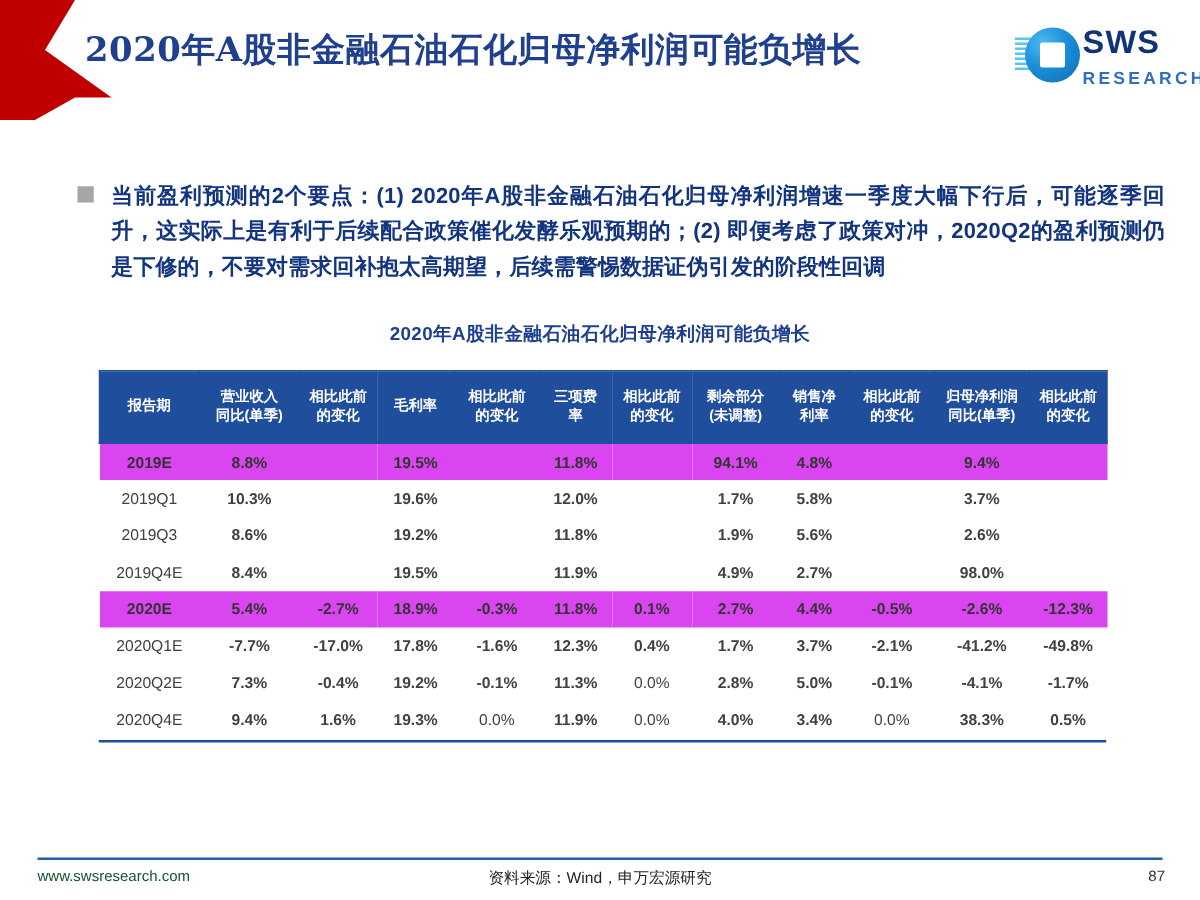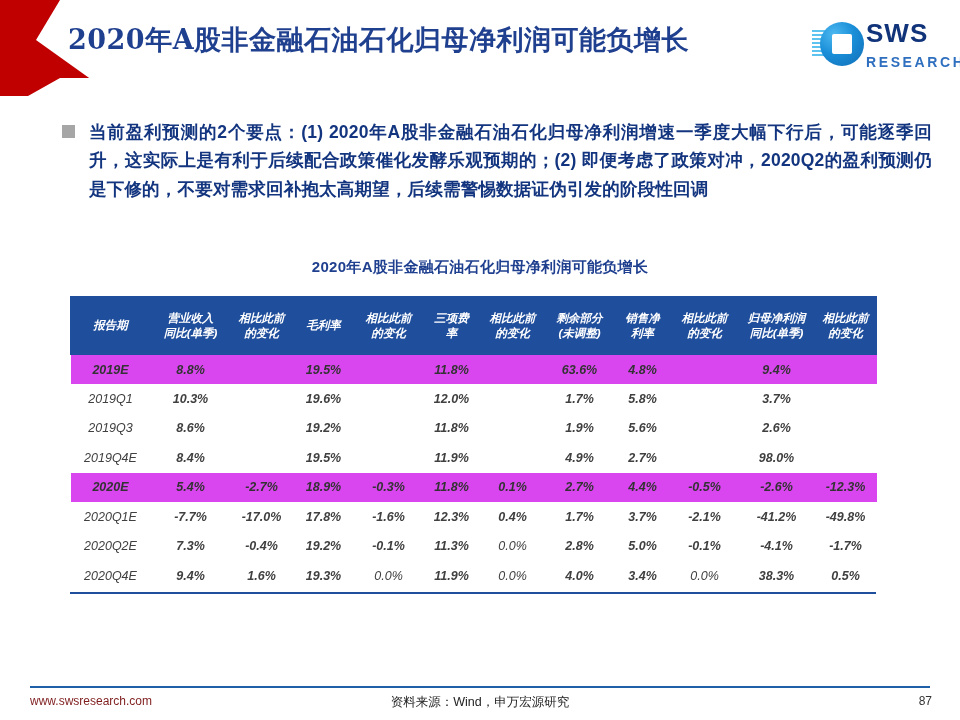--- a/index.html
+++ b/index.html
@@ -93,21 +93,21 @@
   }
   .logo-research {
     font-size: 14px; font-weight: 700;
     color: #2f6fbf; letter-spacing: 2.6px;
     margin-top: 9px;
   }
 
   
   .bullet-block {
     position: absolute;
-    left: 62px; top: 118px;
+    left: 62px; top: 142px;
     width: 870px;
     display: flex;
     gap: 14px;
   }
   .bullet-marker {
     flex: 0 0 13px;
     width: 13px; height: 13px;
     margin-top: 7px;
     background: #a6a6a6;
   }
@@ -128,23 +128,22 @@
     text-align: center;
     font-size: 15px;
     font-weight: 700;
     color: #1f3f8f;
     letter-spacing: 0.3px;
   }
 
   
   .table-wrap {
     position: absolute;
-    left: 70px; top: 296px;
+    left: 79px; top: 296px;
     width: 806px;
-    font-style: italic;
   }
   table.fin {
     width: 806px;
     border-collapse: collapse;
     table-layout: fixed;
   }
   table.fin th {
     font-size: 11.5px;
     font-weight: 700;
     color: #ffffff;
@@ -185,21 +184,21 @@
   .footer-rule {
     position: absolute;
     left: 30px; top: 686px;
     width: 900px; height: 1.5px;
     background: #1f5fa8;
   }
   .footer-url {
     position: absolute;
     left: 30px; top: 694px;
     font-size: 12px;
-    color: #7f1d1d;
+    color: #14532d;
     font-weight: 400;
   }
   .footer-source {
     position: absolute;
     left: 0; top: 694px;
     width: 960px;
     text-align: center;
     font-size: 12.5px;
     color: #222222;
   }
@@ -282,21 +281,21 @@
       </thead>
       <tbody>
           <tr class="highlight">
             <td class="label">2019E</td>
             <td class="val">8.8%</td>
             <td class="val"></td>
             <td class="val">19.5%</td>
             <td class="val"></td>
             <td class="val">11.8%</td>
             <td class="val"></td>
-            <td class="val">63.6%</td>
+            <td class="val">94.1%</td>
             <td class="val">4.8%</td>
             <td class="val"></td>
             <td class="val">9.4%</td>
             <td class="val"></td>
           </tr>
           <tr>
             <td class="label">2019Q1</td>
             <td class="val">10.3%</td>
             <td class="val"></td>
             <td class="val">19.6%</td>

